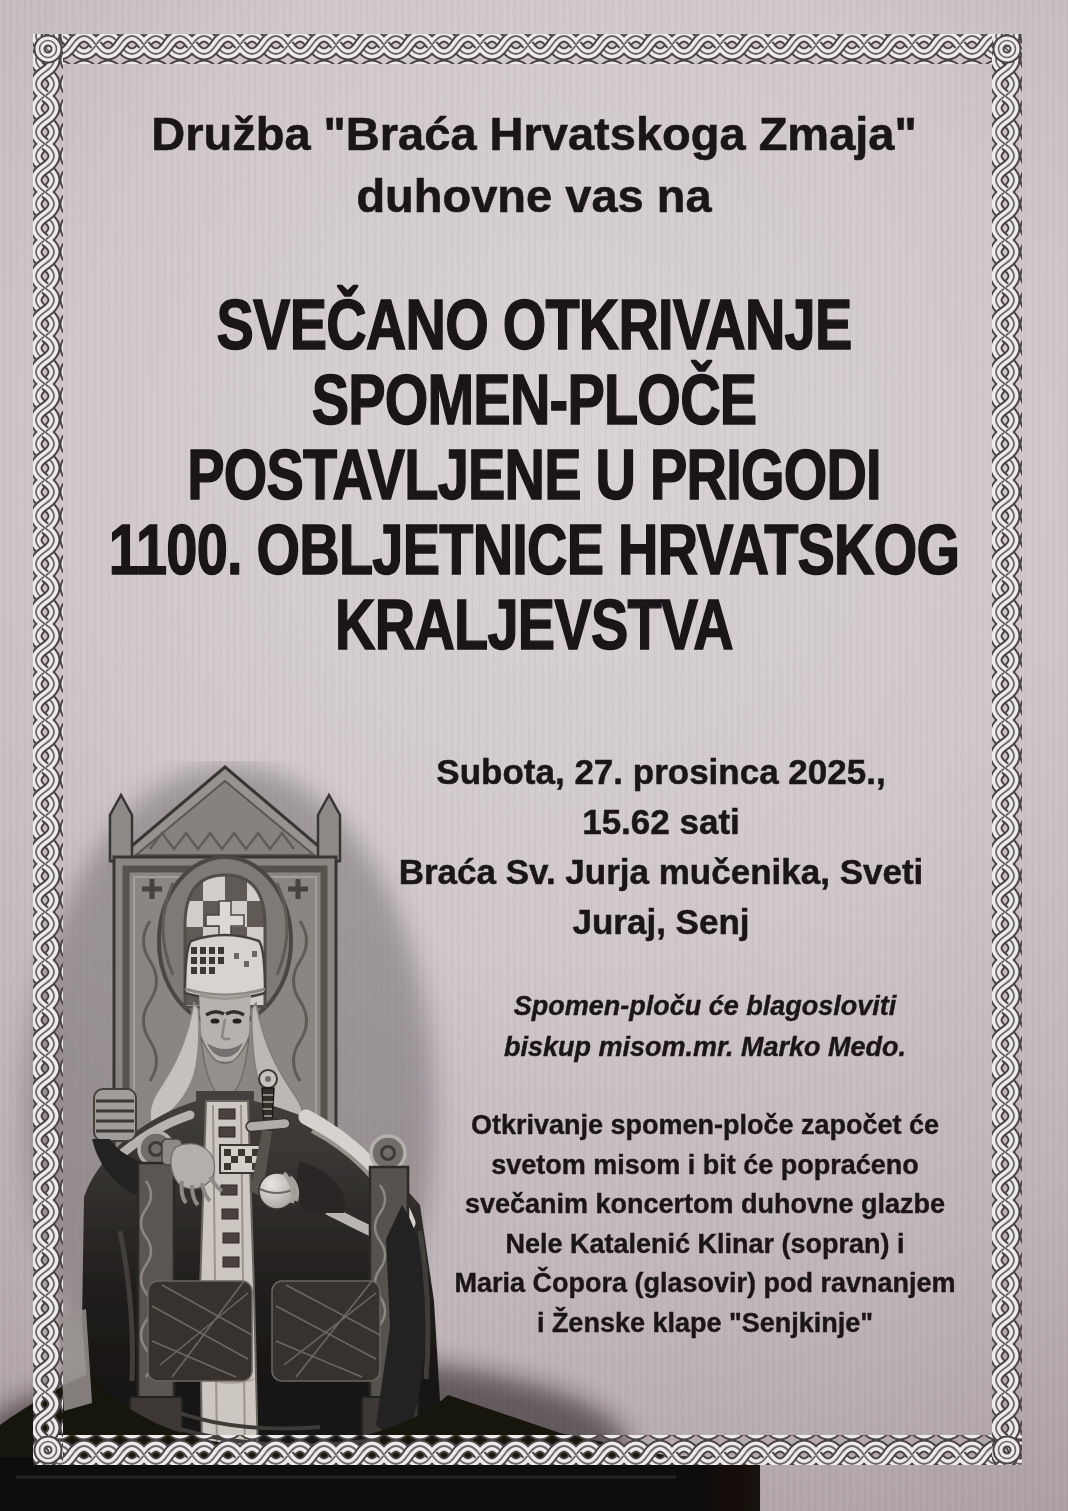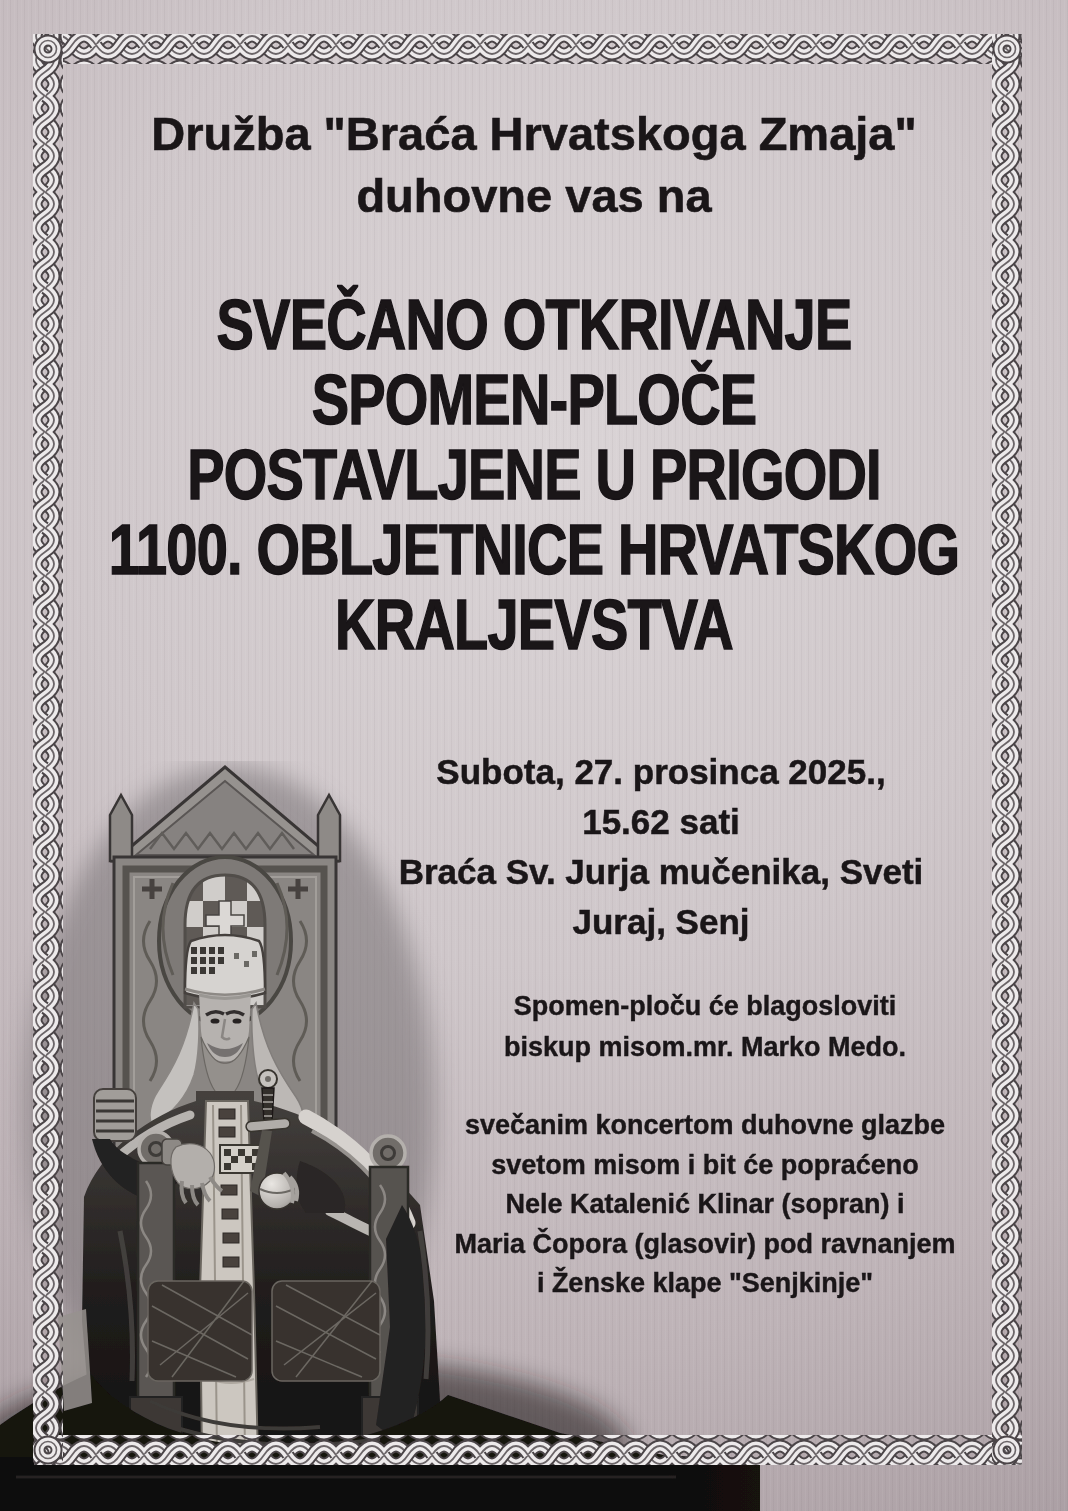--- a/index.html
+++ b/index.html
@@ -8,21 +8,21 @@
     font-family:"Liberation Sans","DejaVu Sans",sans-serif;color:#1a1618;
     background:
       repeating-linear-gradient(90deg, rgba(255,255,255,.05) 0 1px, rgba(255,255,255,0) 1px 3px, rgba(70,56,63,.05) 3px 4px, rgba(0,0,0,0) 4px 7px),
       radial-gradient(115% 85% at 52% 30%, #dad4d6 0%, #cfc7ca 40%, #beb3b7 70%, #a5999e 100%);
   }
   .txt{position:absolute;text-align:center;font-weight:bold;}
   .org{left:0;top:103px;width:100%;font-size:47px;line-height:62px;-webkit-text-stroke:.6px #1a1618;}
   .headline{left:0;top:288px;width:100%;font-size:70px;line-height:75px;letter-spacing:-1px;
     transform:scaleX(.8);transform-origin:50% 0;-webkit-text-stroke:1.4px #171316;}
   .datetime{left:311px;top:747px;width:700px;font-size:35px;line-height:50px;-webkit-text-stroke:.5px #1a1618;}
-  .blessing{left:370px;top:986px;width:670px;font-size:27px;line-height:41px;-webkit-text-stroke:.4px #1a1618;}
+  .blessing{left:370px;top:986px;width:670px;font-size:27px;line-height:41px;font-style:italic;-webkit-text-stroke:.4px #1a1618;}
   .details{left:370px;top:1106px;width:670px;font-size:27px;line-height:39.5px;-webkit-text-stroke:.4px #1a1618;}
   .king,.rope{position:absolute;pointer-events:none;}
   .king{left:0;top:761px;z-index:2;}
   .rope{left:0;top:0;z-index:5;}
   .txt{z-index:6;}
 </style>
 </head>
 <body>
 
 <div class="poster">
@@ -249,20 +249,21 @@
     <div>Braća Sv. Jurja mučenika, Sveti</div>
     <div>Juraj, Senj</div>
   </div>
 
   <div class="txt blessing">
     <div>Spomen-ploču će blagosloviti</div>
     <div>biskup misom.mr. Marko Medo.</div>
   </div>
 
   <div class="txt details">
+    <div>Otkrivanje spomen-ploče započet će</div>
+    <div>svetom misom  i bit će popraćeno</div>
     <div>svečanim koncertom duhovne glazbe</div>
-    <div>svetom misom  i bit će popraćeno</div>
     <div>Nele Katalenić Klinar (sopran) i</div>
     <div>Maria Čopora (glasovir) pod ravnanjem</div>
     <div>i Ženske klape "Senjkinje"</div>
   </div>
 
 </div>
 
 </body></html>

